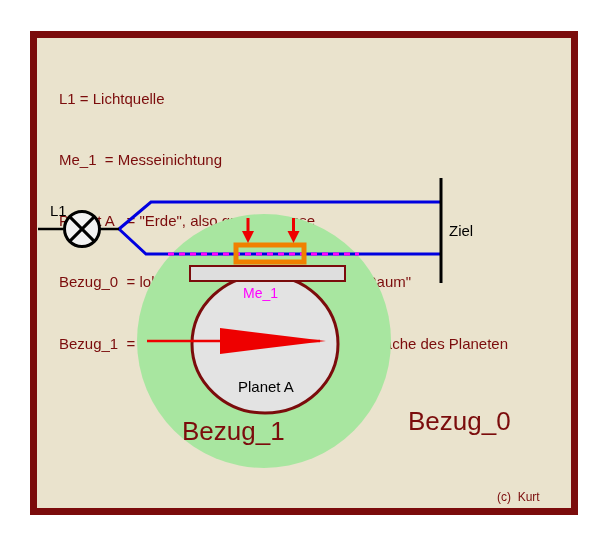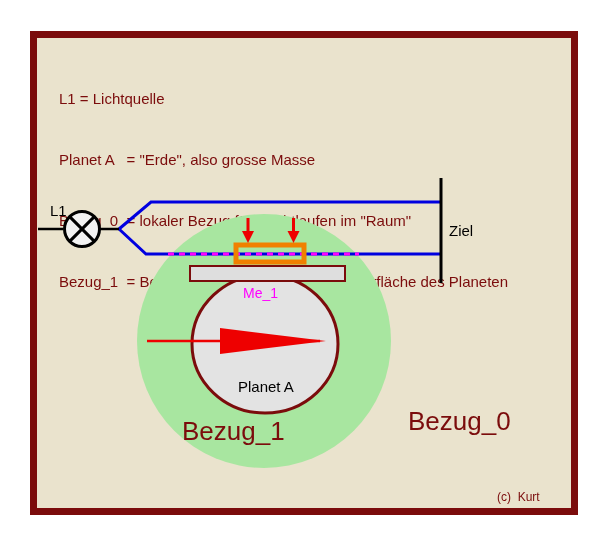--- a/index.html
+++ b/index.html
@@ -39,20 +39,21 @@
   svg text { font-family: "Liberation Sans", sans-serif; white-space: pre; }
 </style>
 </head>
 <body>
 
 <div class="screen">
   <div class="frame">
 
     <div class="legend">
       <div>L1 = Lichtquelle</div>
+      <div>Me_1  = Messeinichtung</div>
       <div>Planet A   = "Erde", also grosse Masse</div>
       <div>Bezug_0  = lokaler Bezug fürs Lichtlaufen im "Raum"</div>
       <div>Bezug_1  = Bezug fürs Lichtlaufen auf der Oberfläche des Planeten</div>
     </div>
 
     <svg class="diagram" viewBox="37 38 534 470">
 
       <circle cx="264" cy="341" r="127" fill="#A8E6A0"></circle>
 
       <ellipse cx="265" cy="344" rx="73" ry="69" fill="#E3E3E3" stroke="#7B0C0C" stroke-width="3"></ellipse>

